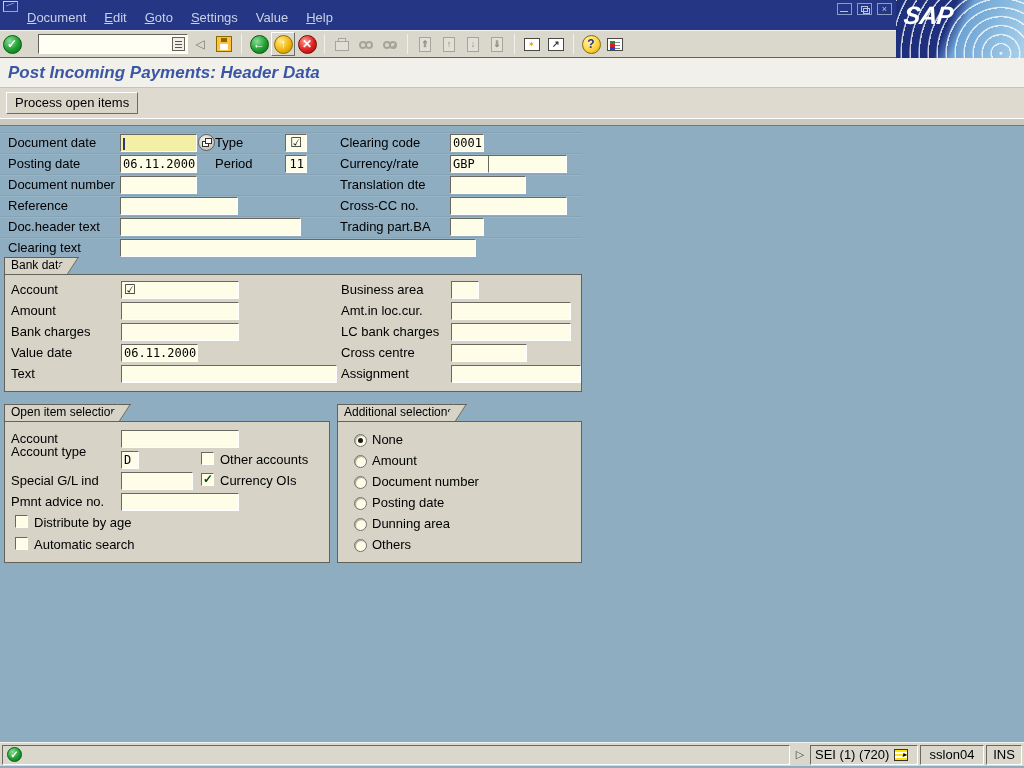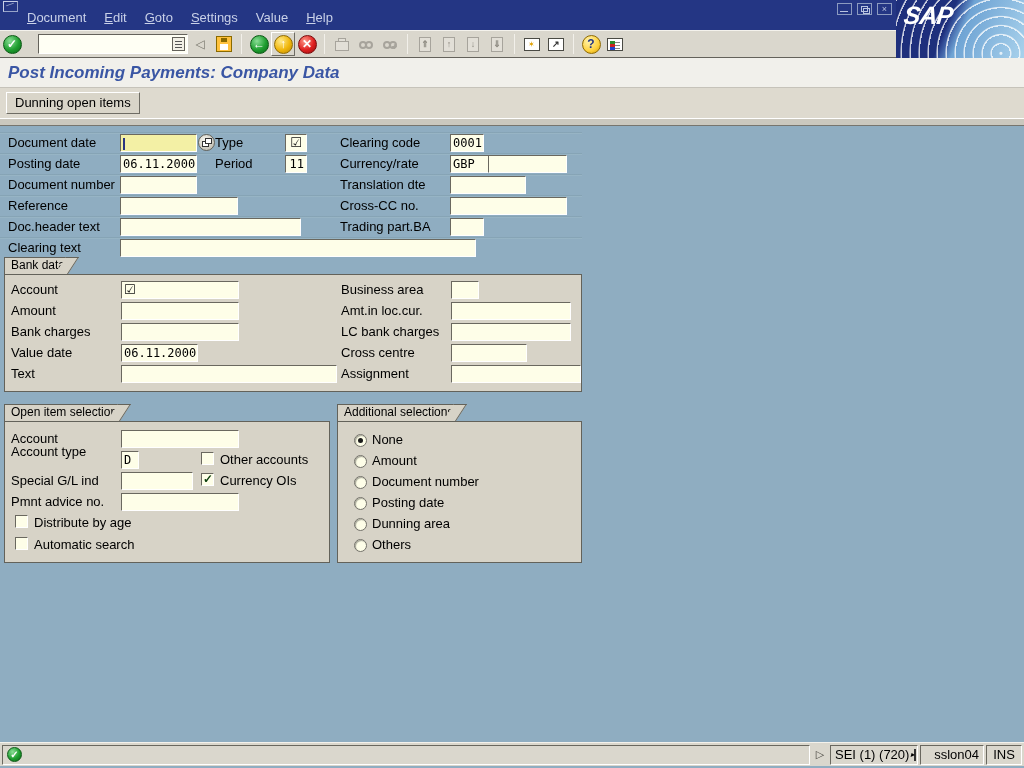--- a/index.html
+++ b/index.html
@@ -239,25 +239,25 @@
           <b class="l3"></b>
         </span>
       </span>
     </div>
 
   <div class="logo-panel">
     <span class="logo-text">SAP</span>
   </div>
 
   <div class="title-strip">
-    <div class="page-title">Post Incoming Payments: Company Data</div>
+    <div class="page-title">Post Incoming Payments: Header Data</div>
   </div>
 
   <div class="app-toolbar">
-    <button class="app-btn">Dunning open items</button>
+    <button class="app-btn">Process open items</button>
   </div>
   <div class="divider"></div>
 
   <div class="content">
 
     <div class="rule" style="top:6px"></div>
     <div class="rule" style="top:27px"></div>
     <div class="rule" style="top:48px"></div>
     <div class="rule" style="top:69px"></div>
     <div class="rule" style="top:90px"></div>
@@ -394,27 +394,27 @@
           </div>
         </div>
     </div>
   </div>
 
   <div class="statusbar">
     <div class="st-cell st-msg">
       <span class="st-icon">✓</span>
     </div>
     <span class="st-arrow">▷</span>
-    <div class="st-cell" style="width:88px">
+    <div class="st-cell" style="width:108px">
       <span>SEI (1) (720)</span>
       <span class="sei-icon">
           <i>▸</i>
         </span>
     </div>
-    <div class="st-cell" style="width:64px;justify-content:flex-end">
+    <div class="st-cell" style="width:64px;justify-content:center">
       <span>sslon04</span>
     </div>
     <div class="st-cell" style="width:36px;justify-content:center">
       <span>INS</span>
     </div>
   </div>
 
 </div>
 
 </body></html>

